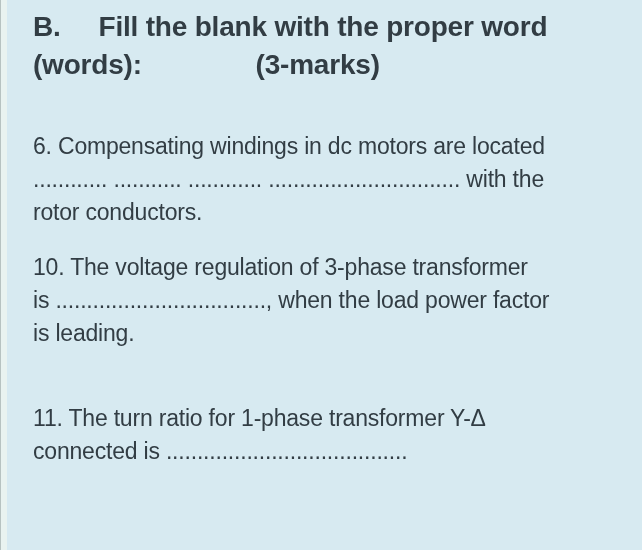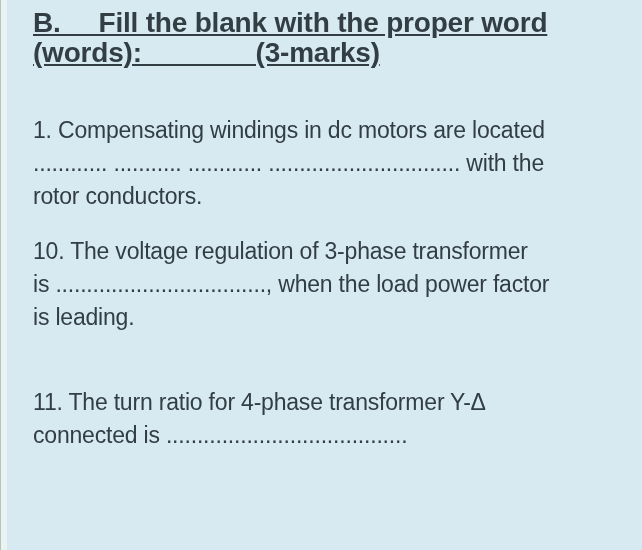--- a/index.html
+++ b/index.html
@@ -29,25 +29,24 @@
     background: var(--strip);
     border-left: 1px solid var(--strip-edge);
   }
   .content {
     position: relative;
     padding: 8px 20px 0 33px;
   }
   .section-header {
     font-size: 28px;
     font-weight: 700;
-    line-height: 30px;
+    line-height: 38px;
     letter-spacing: -0.2px;
     white-space: pre;
     color: var(--ink);
-    text-decoration: underline;
   }
   .question {
     font-size: 23px;
     font-weight: 400;
     line-height: 33px;
     letter-spacing: -0.2px;
     white-space: pre;
     color: var(--ink);
   }
   .q1  { margin-top: 46px; }
@@ -56,23 +55,23 @@
 </style>
 </head>
 <body>
 
 <div class="left-strip"></div>
 
 <main class="content">
   <h1 class="section-header">B.     Fill the blank with the proper word
 (words):               (3-marks)</h1>
 
-  <p class="question q1">1. Compensating windings in dc motors are located
+  <p class="question q1">6. Compensating windings in dc motors are located
 ............ ........... ............ ............................... with the
 rotor conductors.</p>
 
   <p class="question q10">10. The voltage regulation of 3-phase transformer
 is .................................., when the load power factor
 is leading.</p>
 
-  <p class="question q11">11. The turn ratio for 4-phase transformer Y-Δ
+  <p class="question q11">11. The turn ratio for 1-phase transformer Y-Δ
 connected is .......................................</p>
 </main>
 
 </body></html>

